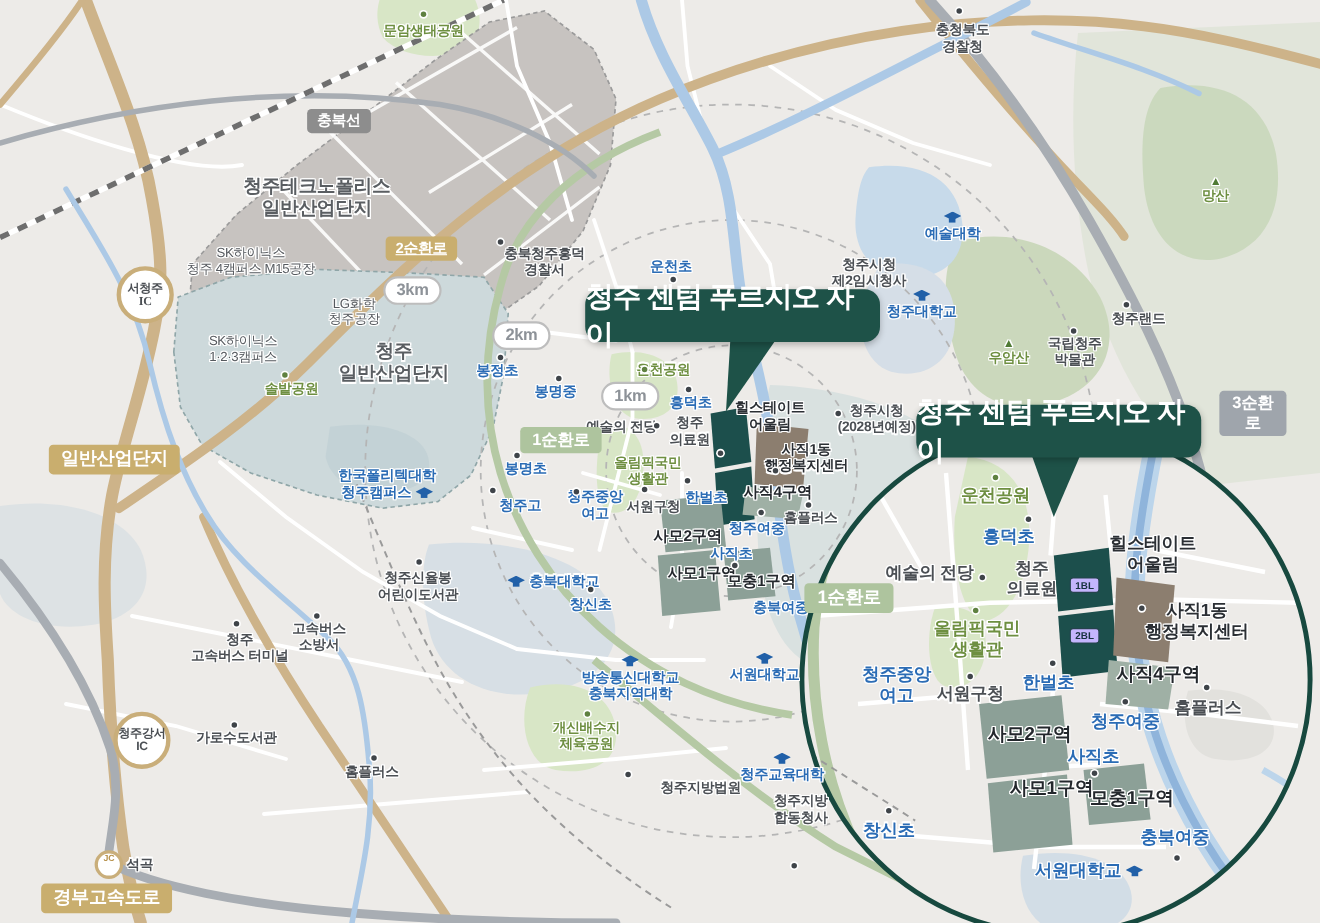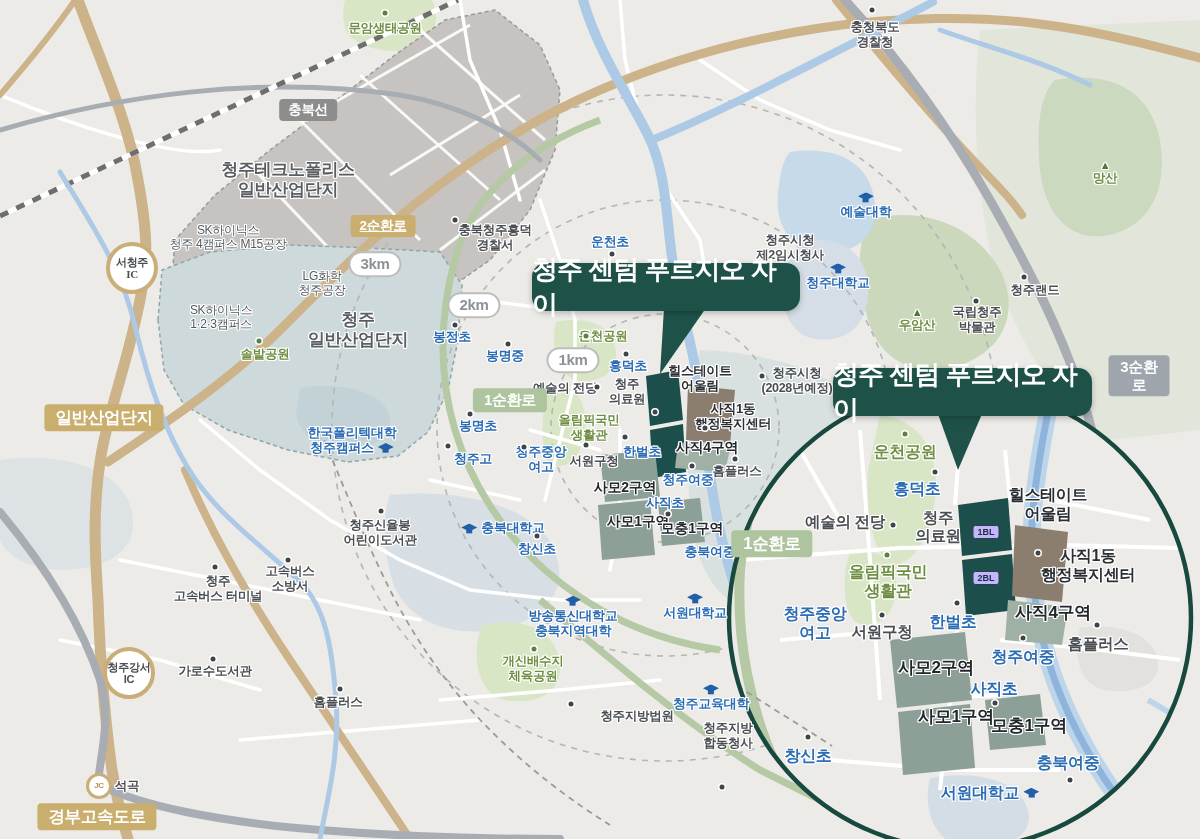--- a/index.html
+++ b/index.html
@@ -27,21 +27,21 @@
   .badge-tan{background:#C9AE6E;color:#fff;font-weight:700;font-size:13.5px;padding:3px 9px;border-radius:4px;text-shadow:none;text-decoration:underline;}
   .badge-tan-lg{background:#C9AE6E;color:#fff;font-weight:700;font-size:16.5px;padding:4px 11px;border-radius:4px;text-shadow:none;}
   .badge-gray{background:#9FA5AC;color:#fff;font-weight:700;font-size:15px;padding:3px 10px;border-radius:4px;text-shadow:none;}
   .badge-rail{background:#8D8D8D;color:#fff;font-weight:700;font-size:13.5px;padding:3px 9px;border-radius:4px;text-shadow:none;}
   .badge-green{background:#AEC49E;color:#fff;font-weight:700;font-size:15px;padding:3px 11px;border-radius:4px;text-shadow:none;}
   .badge-green-lg{background:#AEC49E;color:#fff;font-weight:700;font-size:16.5px;padding:4px 12px;border-radius:4px;text-shadow:none;}
   .ic-circle{width:44px;height:44px;border-radius:50%;border:4px solid #C9AE7A;background:#fff;
              font-size:11px;font-weight:700;color:#4B4F54;display:flex;align-items:center;justify-content:center;
              line-height:1.1;text-shadow:none;}
   .jc-circle{width:20px;height:20px;border-radius:50%;border:3px solid #C9AE7A;background:#fff;
-             font-size:8px;font-weight:700;color:#B8934E;display:flex;align-items:center;justify-content:center;text-shadow:none;}
+             font-size:8px;font-weight:700;color:#B8934E;display:flex;justify-content:center;text-shadow:none;}
   .title-badge{position:absolute;background:#1E5248;color:#fff;font-weight:800;font-size:26px;
                letter-spacing:-1px;border-radius:14px;display:flex;align-items:center;justify-content:center;
                box-shadow:0 2px 6px rgba(0,0,0,.25);z-index:6;}
   .bl-tag{position:absolute;transform:translate(-50%,-50%);background:#c4b5fd;border:1.5px solid #25424C;
           color:#17323F;font-size:9px;font-weight:700;border-radius:3px;padding:1px 4px;z-index:5;}
   .dot{position:absolute;width:5px;height:5px;border-radius:50%;background:#3F4449;
        transform:translate(-50%,-50%);box-shadow:0 0 0 1.5px #fff;z-index:2;}
   .dot.g{background:#5F8140;}
   .cap{display:inline-block;width:16px;height:11px;position:relative;vertical-align:middle;}
   .cap::before{content:"";position:absolute;left:0;top:0;width:16px;height:8px;background:#2160A8;

